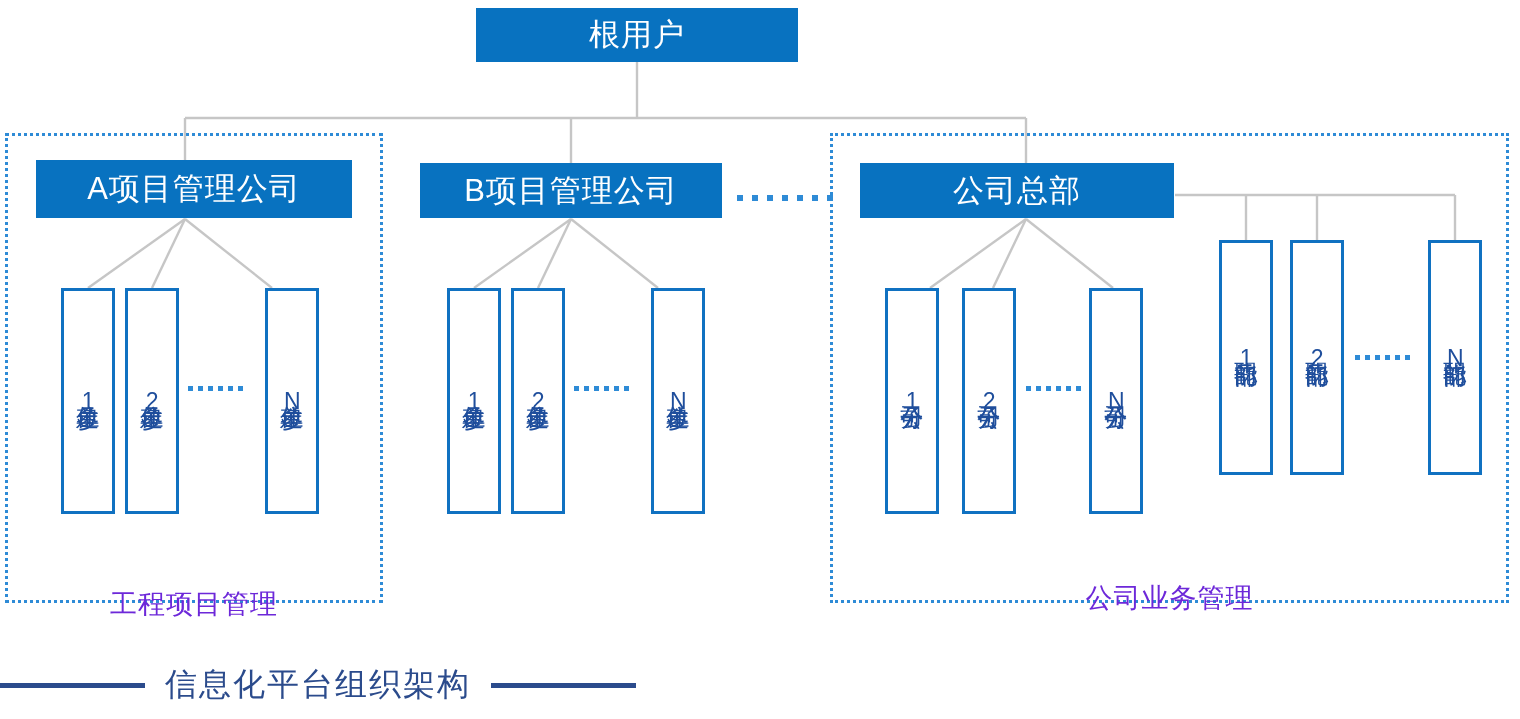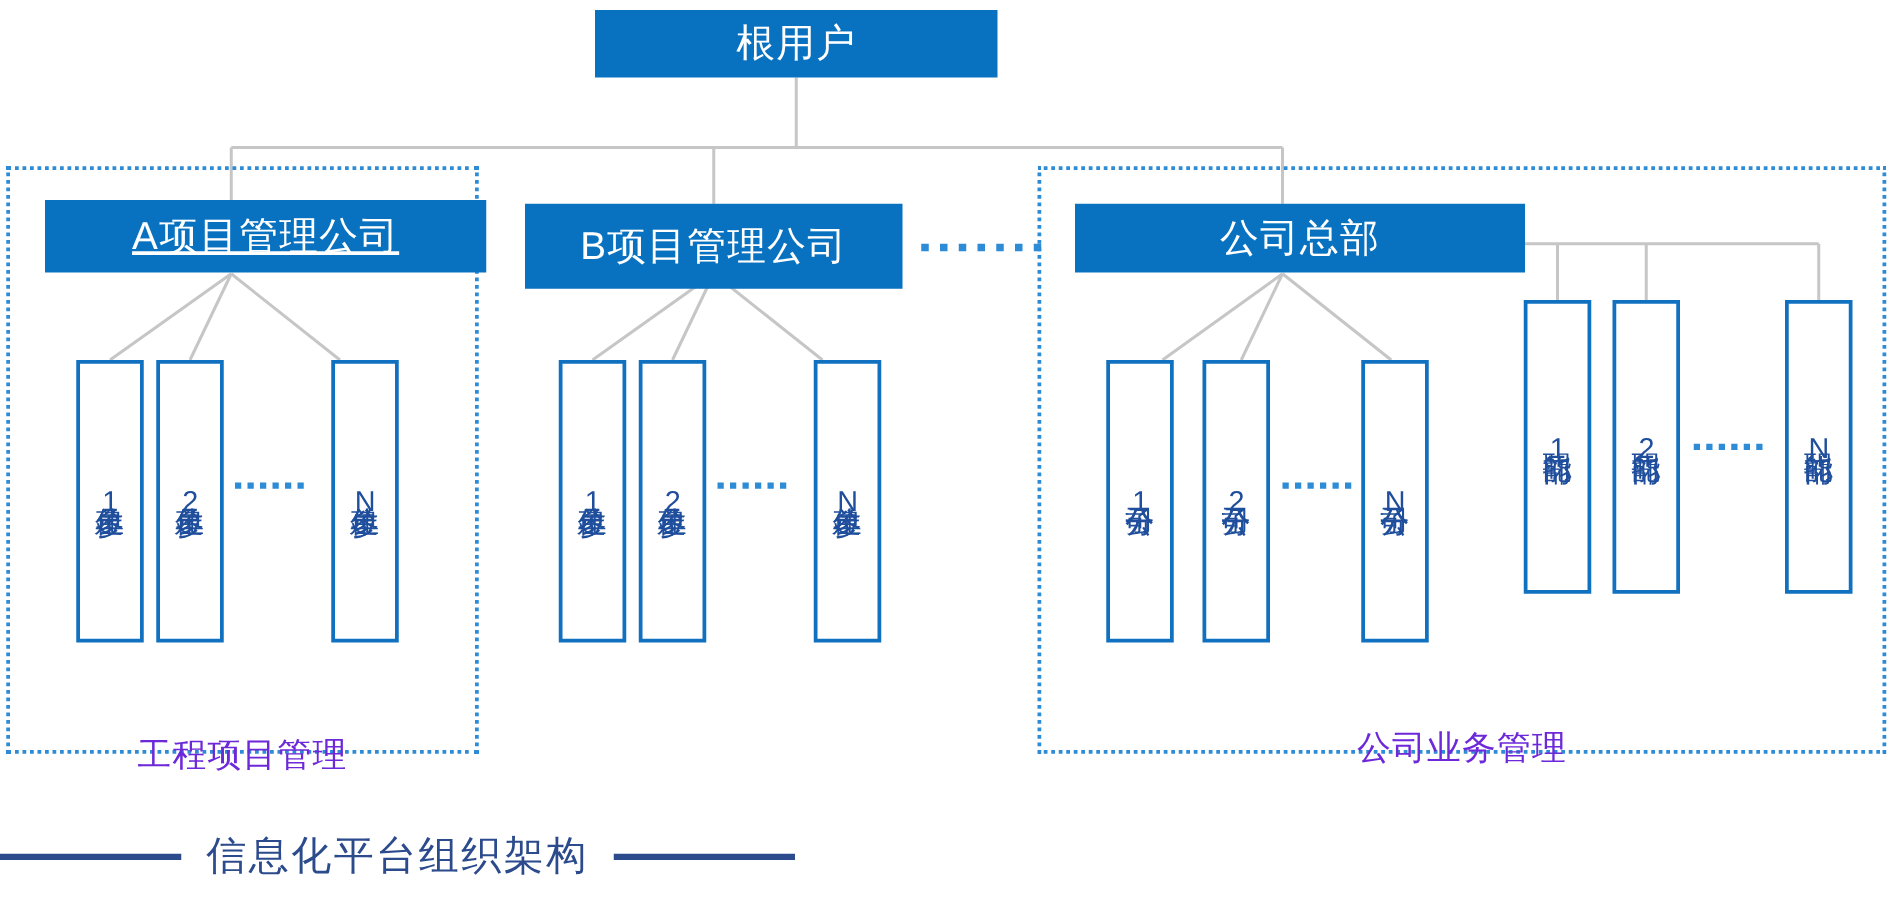--- a/index.html
+++ b/index.html
@@ -154,21 +154,21 @@
       <line x1="1455" y1="195" x2="1455" y2="240"></line>
     </g>
   </svg>
 
   <div class="node-blue" style="left:476px; top:8px; width:322px; height:54px;">
     <span>根用户</span>
   </div>
 
   <div class="group-box" style="left:5px; top:133px; width:378px; height:470px;"></div>
 
-  <div class="node-blue" style="left:36px; top:160px; width:353px; height:58px;text-decoration:underline;">
+  <div class="node-blue" style="left:36px; top:160px; width:316px; height:58px;">
     <span>A项目管理公司</span>
   </div>
 
   <div class="leaf" style="left:61px; top:288px; width:54px; height:226px;">
     <span class="leaf-text">参建单位1</span>
   </div>
   <div class="leaf" style="left:125px; top:288px; width:54px; height:226px;">
     <span class="leaf-text">参建单位2</span>
   </div>
   <div class="dots" style="left:188px; top:386px;">
@@ -178,21 +178,21 @@
       <i></i>
       <i></i>
       <i></i>
   </div>
   <div class="leaf" style="left:265px; top:288px; width:54px; height:226px;">
     <span class="leaf-text">参建单位N</span>
   </div>
 
   <div class="group-caption" style="left:5px; top:540px; width:378px;">工程项目管理</div>
 
-  <div class="node-blue" style="left:420px; top:163px; width:302px; height:68px;">
+  <div class="node-blue" style="left:420px; top:163px; width:302px; height:55px;">
     <span>B项目管理公司</span>
   </div>
 
   <div class="dots wide" style="left:737px; top:195px;">
     <i></i>
       <i></i>
       <i></i>
       <i></i>
       <i></i>
       <i></i>
@@ -212,21 +212,21 @@
       <i></i>
       <i></i>
       <i></i>
   </div>
   <div class="leaf" style="left:651px; top:288px; width:54px; height:226px;">
     <span class="leaf-text">参建单位N</span>
   </div>
 
   <div class="group-box" style="left:830px; top:133px; width:679px; height:470px;"></div>
 
-  <div class="node-blue" style="left:860px; top:163px; width:360px; height:55px;">
+  <div class="node-blue" style="left:860px; top:163px; width:314px; height:55px;">
     <span>公司总部</span>
   </div>
 
   <div class="leaf" style="left:885px; top:288px; width:54px; height:226px;">
     <span class="leaf-text">分子公司1</span>
   </div>
   <div class="leaf" style="left:962px; top:288px; width:54px; height:226px;">
     <span class="leaf-text">分子公司2</span>
   </div>
   <div class="dots" style="left:1026px; top:386px;">

